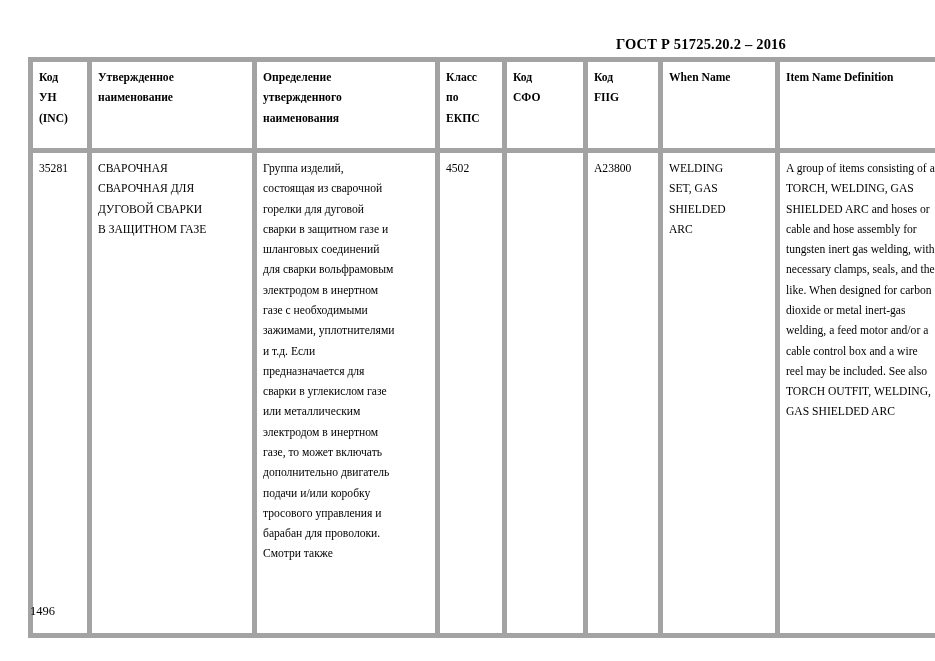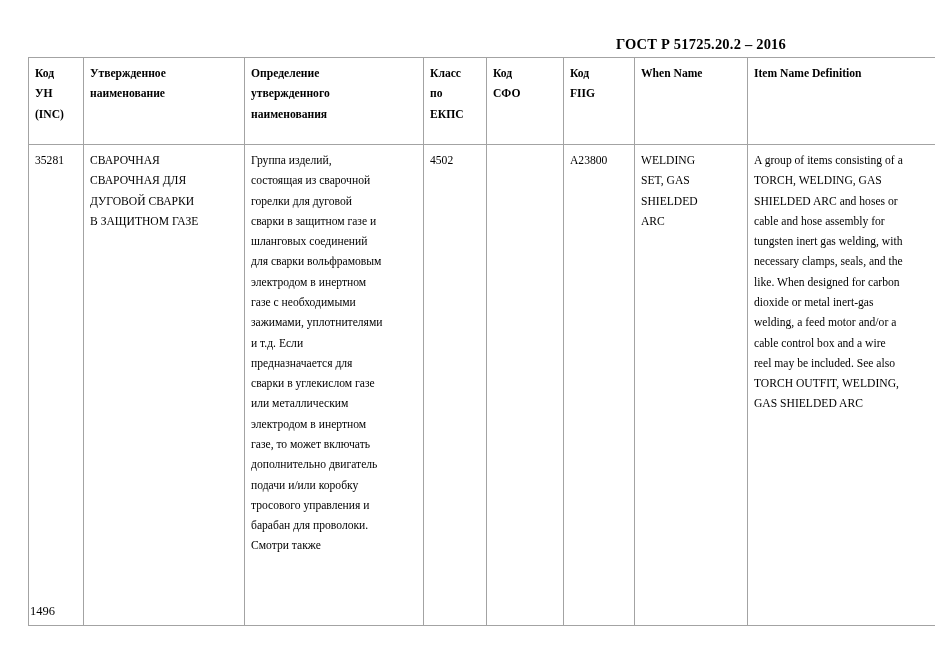--- a/index.html
+++ b/index.html
@@ -33,21 +33,21 @@
   table.doc-table {
     position: absolute;
     left: 28px;
     top: 57px;
     width: 870px;
     border-collapse: collapse;
     table-layout: fixed;
   }
   table.doc-table td,
   table.doc-table th {
-    border: 1px solid #a3a3a3;
+    border: 5px solid #a3a3a3;
     vertical-align: top;
     padding: 6px 6px 4px 6px;
     font-size: 11.6px;
     line-height: 1.75;
     text-align: left;
     font-weight: normal;
   }
   table.doc-table thead th {
     font-weight: bold;
     line-height: 1.75;

